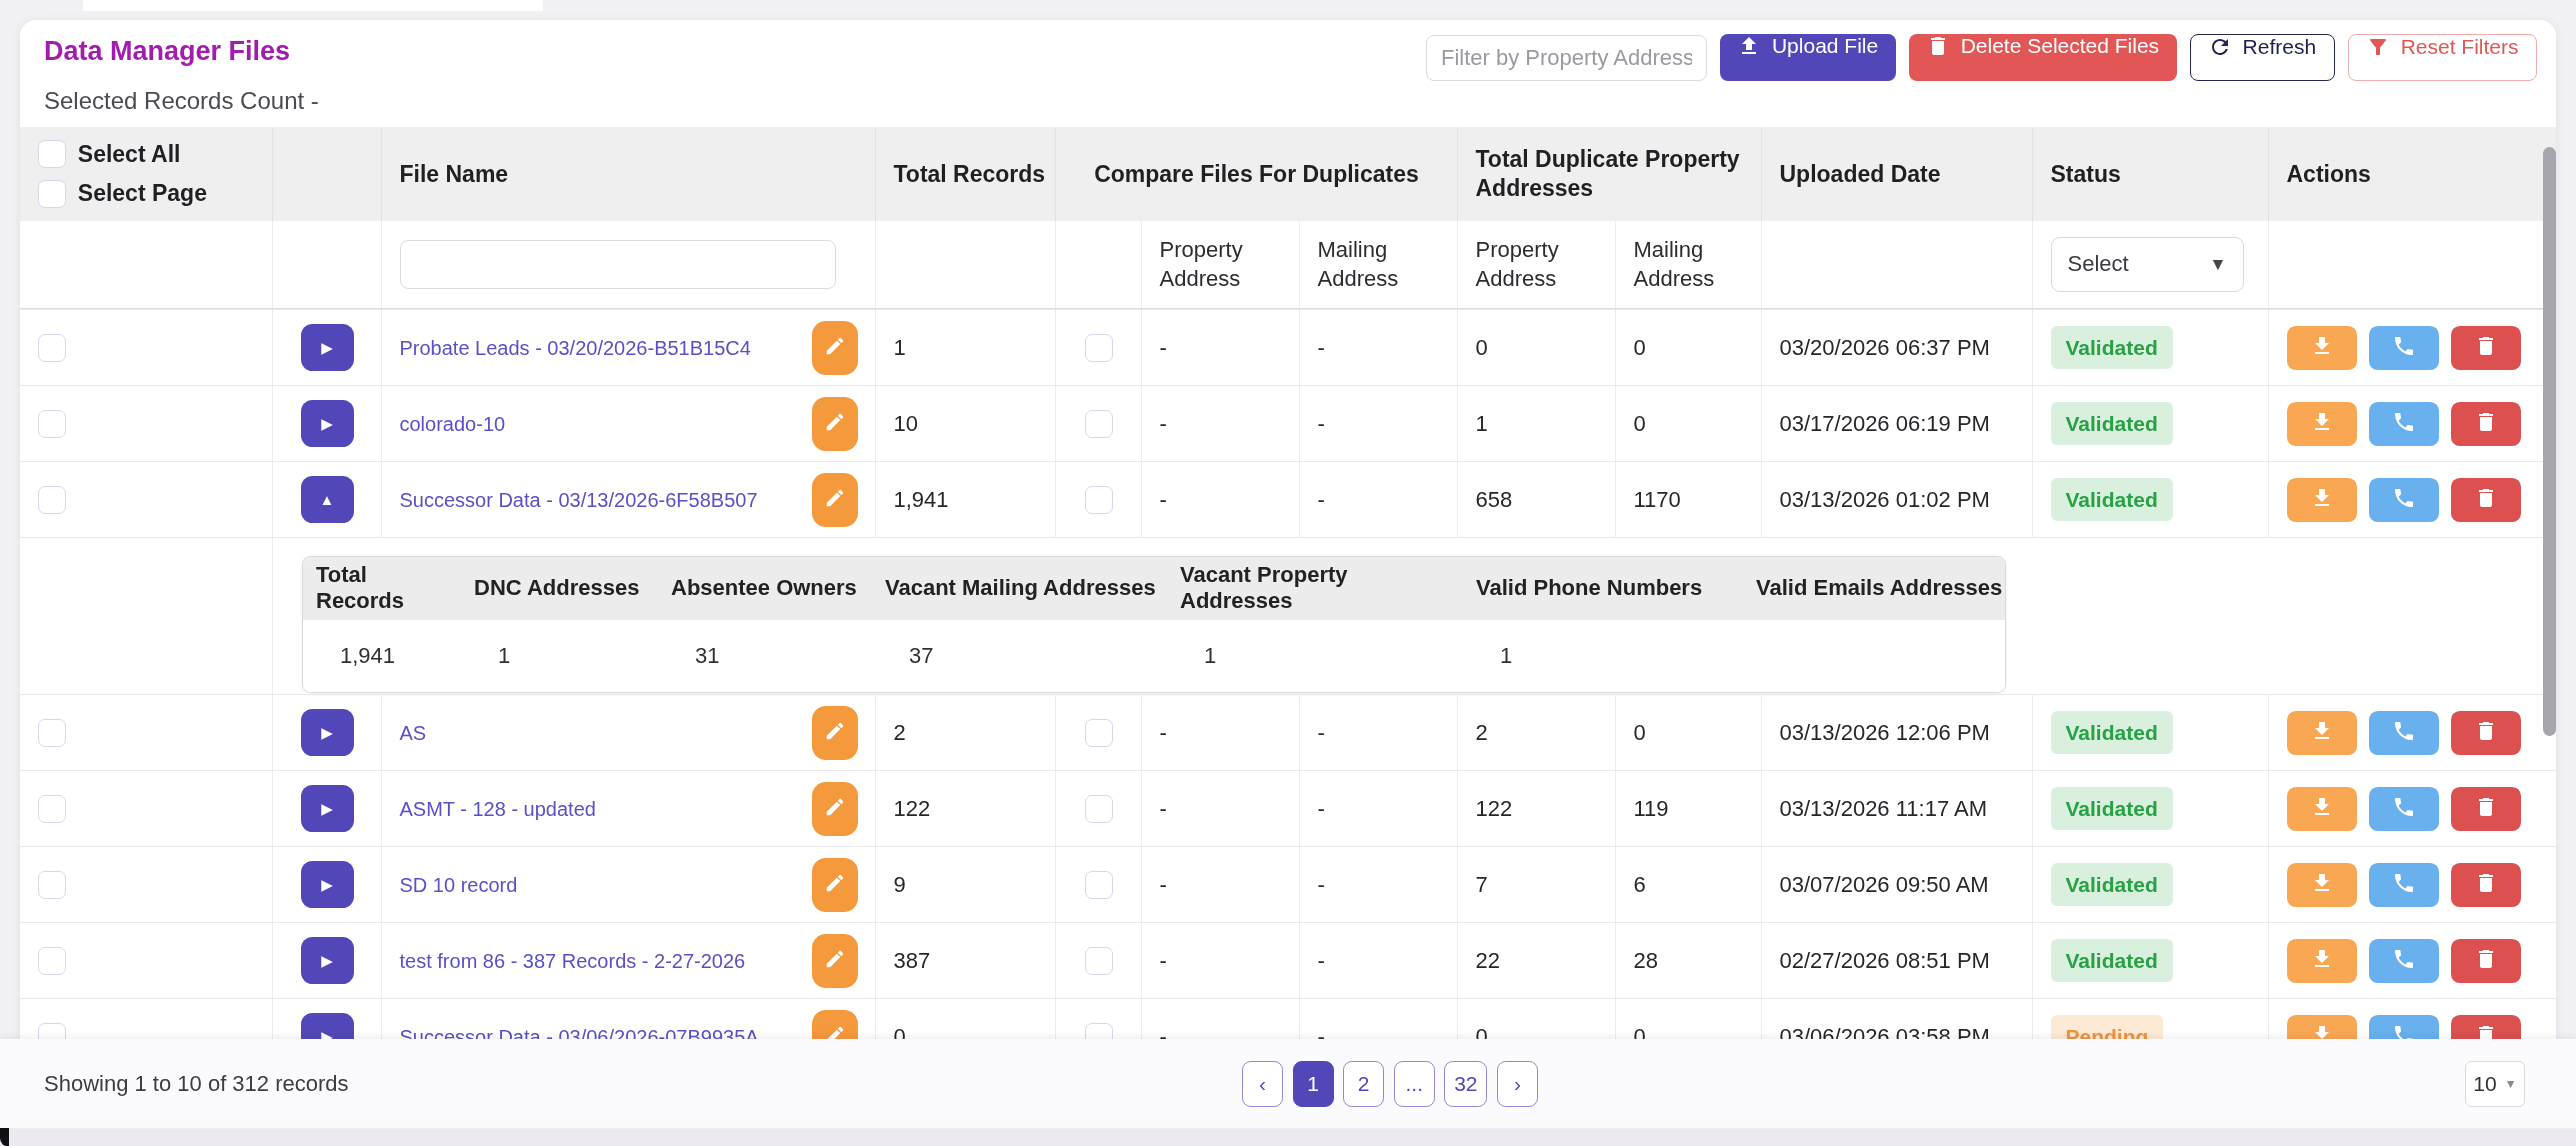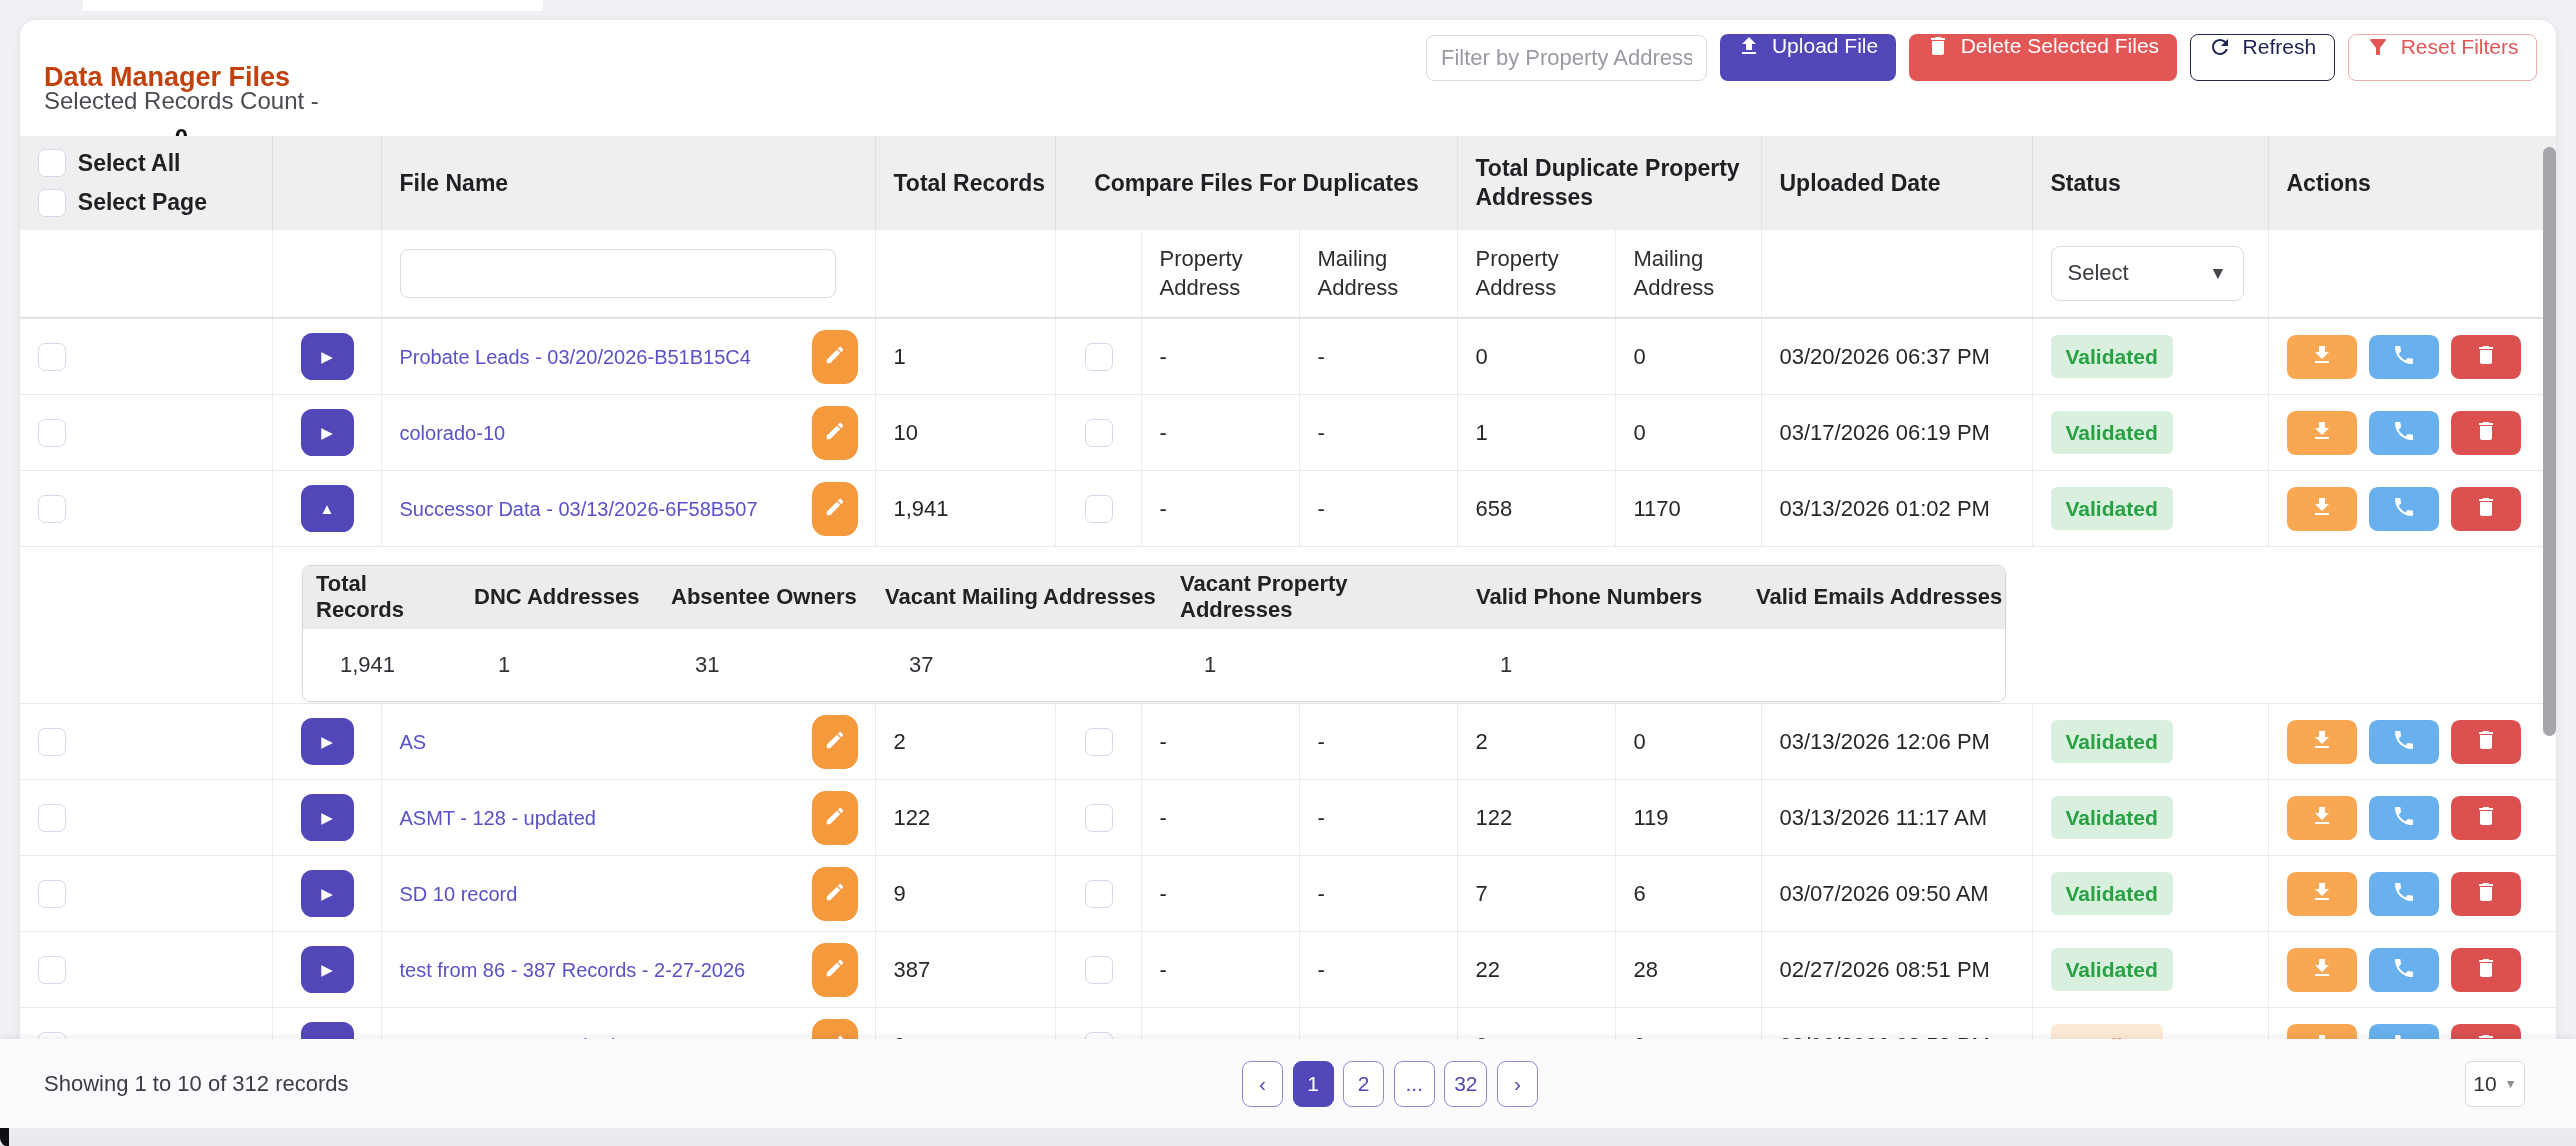--- a/index.html
+++ b/index.html
@@ -6,36 +6,36 @@
   :root{
     --c-accent:#5247b8; --c-link:#5a50c7; --c-danger:#e25656; --c-orange:#f5993d;
     --c-orange_light:#f9a752; --c-blue:#68b1ee; --c-green:#27a144; --c-green_bg:#d9f0de;
     --c-pending:#f09340; --c-pending_bg:#fdead5; --c-header_bg:#efefef; --c-page_bg:#f1f0f4; --c-navy:#23284f;
   }
   .stage{position:relative;width:2576px;height:1147px;background:var(--c-page_bg);
     font-family:"Liberation Sans",sans-serif;overflow:hidden;}
   .topstrip-white{position:absolute;left:83px;top:0;width:460px;height:10.5px;background:#fff;}
   .card{position:absolute;left:20px;top:20px;width:2536px;height:1066px;background:#fff;
     border-radius:16px 16px 0 0;box-shadow:0 1.8px 8.8px rgba(40,40,60,.08);}
-  .title{position:absolute;left:24px;top:16px;font-size:27px;font-weight:700;color:#c2410c;margin-top:26px;}
+  .title{position:absolute;left:24px;top:16px;font-size:27px;font-weight:700;color:#a21caf;}
   .subtitle{position:absolute;left:24px;top:67px;font-size:24px;color:#4b4b52;display:flex;gap:8.8px;align-items:center;flex-direction:column;}
   .subtitle .cnt{color:#111;font-weight:700;}
   .toolbar{position:absolute;top:14px;right:19px;display:flex;gap:13px;align-items:center;}
   .filter-input{width:251px;height:44px;border:0.9px solid #d9d9de;border-radius:8px;padding:0 14px;
     font-size:22px;color:#333;outline:none;font-family:inherit;background:#fff;}
   .filter-input::placeholder{color:#9a9aa2;}
   .btn{display:flex;align-items:flex-start;gap:10.5px;height:47px;padding:0 17.5px;border-radius:8px;
     font-size:21px;border:none;cursor:pointer;font-family:inherit;white-space:nowrap;}
   .btn svg{width:24px;height:24px;flex:0 0 auto;}
   .btn-upload{background:var(--c-accent);color:#fff;}
   .btn-delete{background:var(--c-danger);color:#fff;}
   .btn-refresh{background:#fff;color:#1d2150;border:1.8px solid var(--c-navy);}
   .btn-reset{background:#fff;color:var(--c-danger);border:1.8px solid #efadad;}
   
-  .tbl{position:absolute;left:0;top:116px;width:2536px;}
+  .tbl{position:absolute;left:0;top:107px;width:2536px;}
   .grid{display:grid;grid-template-columns:253px 109px 494px 180px 86px 158px 158px 158px 146px 271px 236px 287px;}
   .thead{background:var(--c-header_bg);height:94px;}
   .thead>div{display:flex;align-items:center;padding:0 17.5px;border-right:0.9px solid #e2e2e2;
     font-weight:700;font-size:23px;color:#1f1f24;line-height:1.25;}
   .thead>div:last-child{border-right:none;}
   .hc-center{justify-content:center;text-align:center;white-space:nowrap;}
   .nw{white-space:nowrap;}
   .selblock{display:flex;flex-direction:column;gap:10.5px;}
   .selline{display:flex;align-items:center;gap:12.3px;}
   .cb{width:26px;height:26px;border:1.3px solid #d8d6ea;border-radius:7px;background:#fff;

